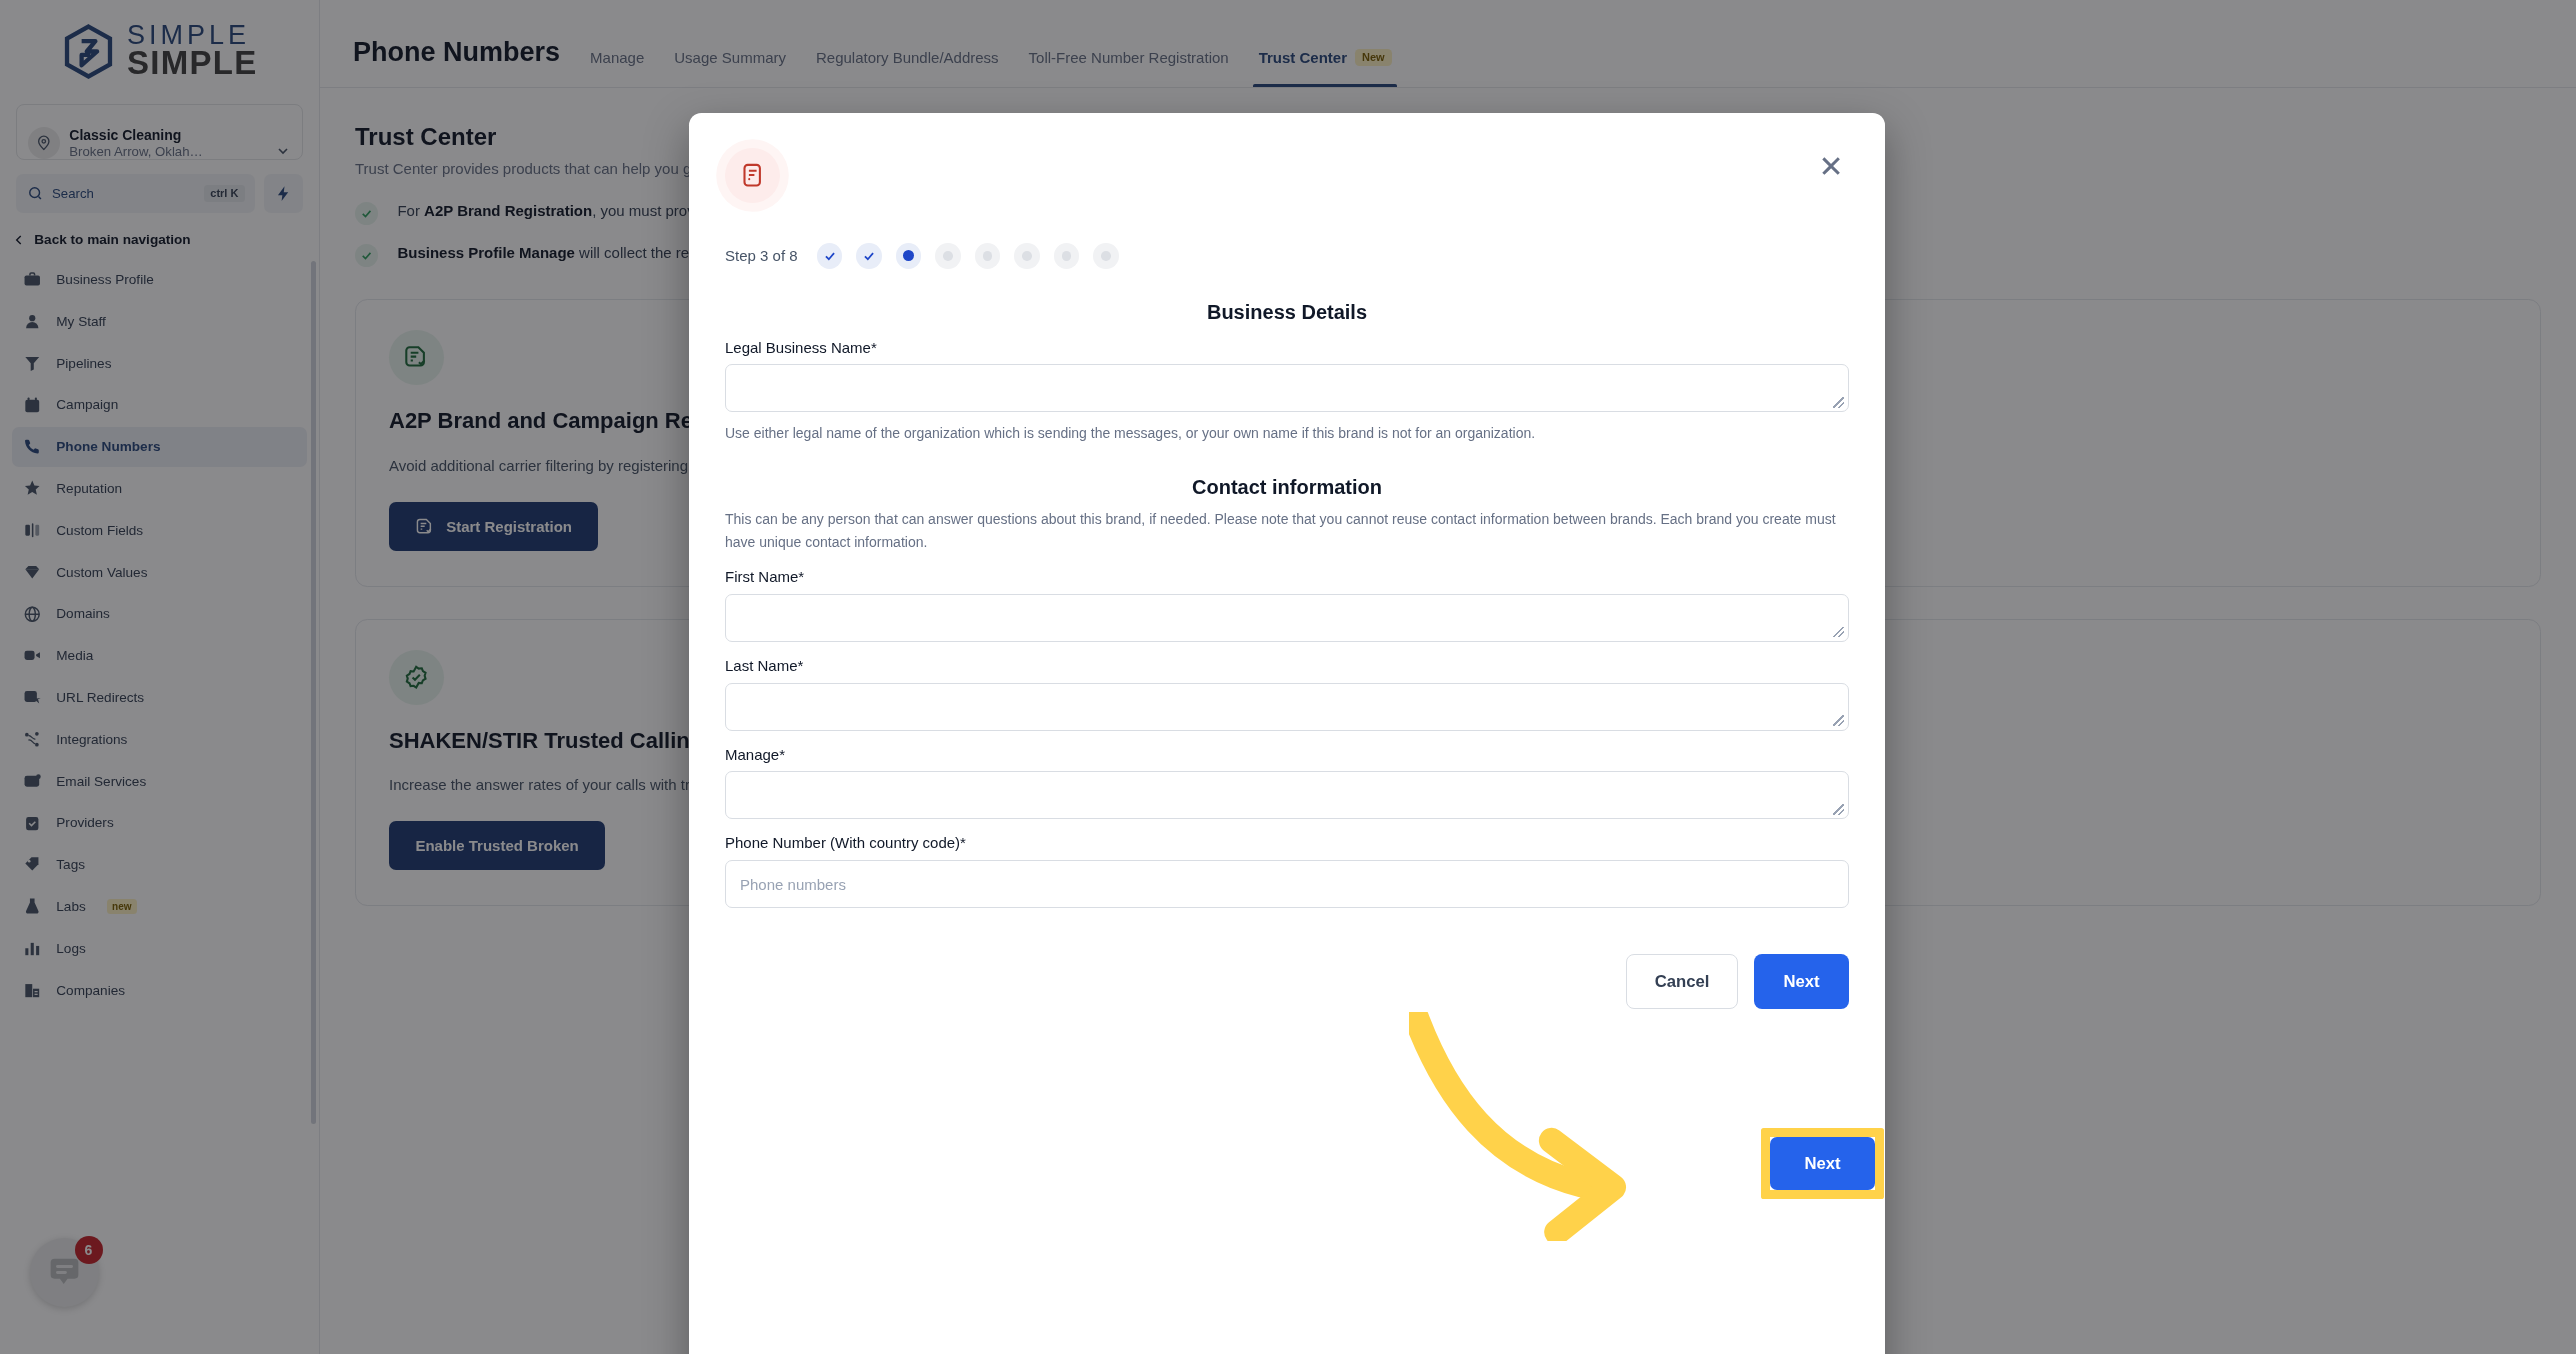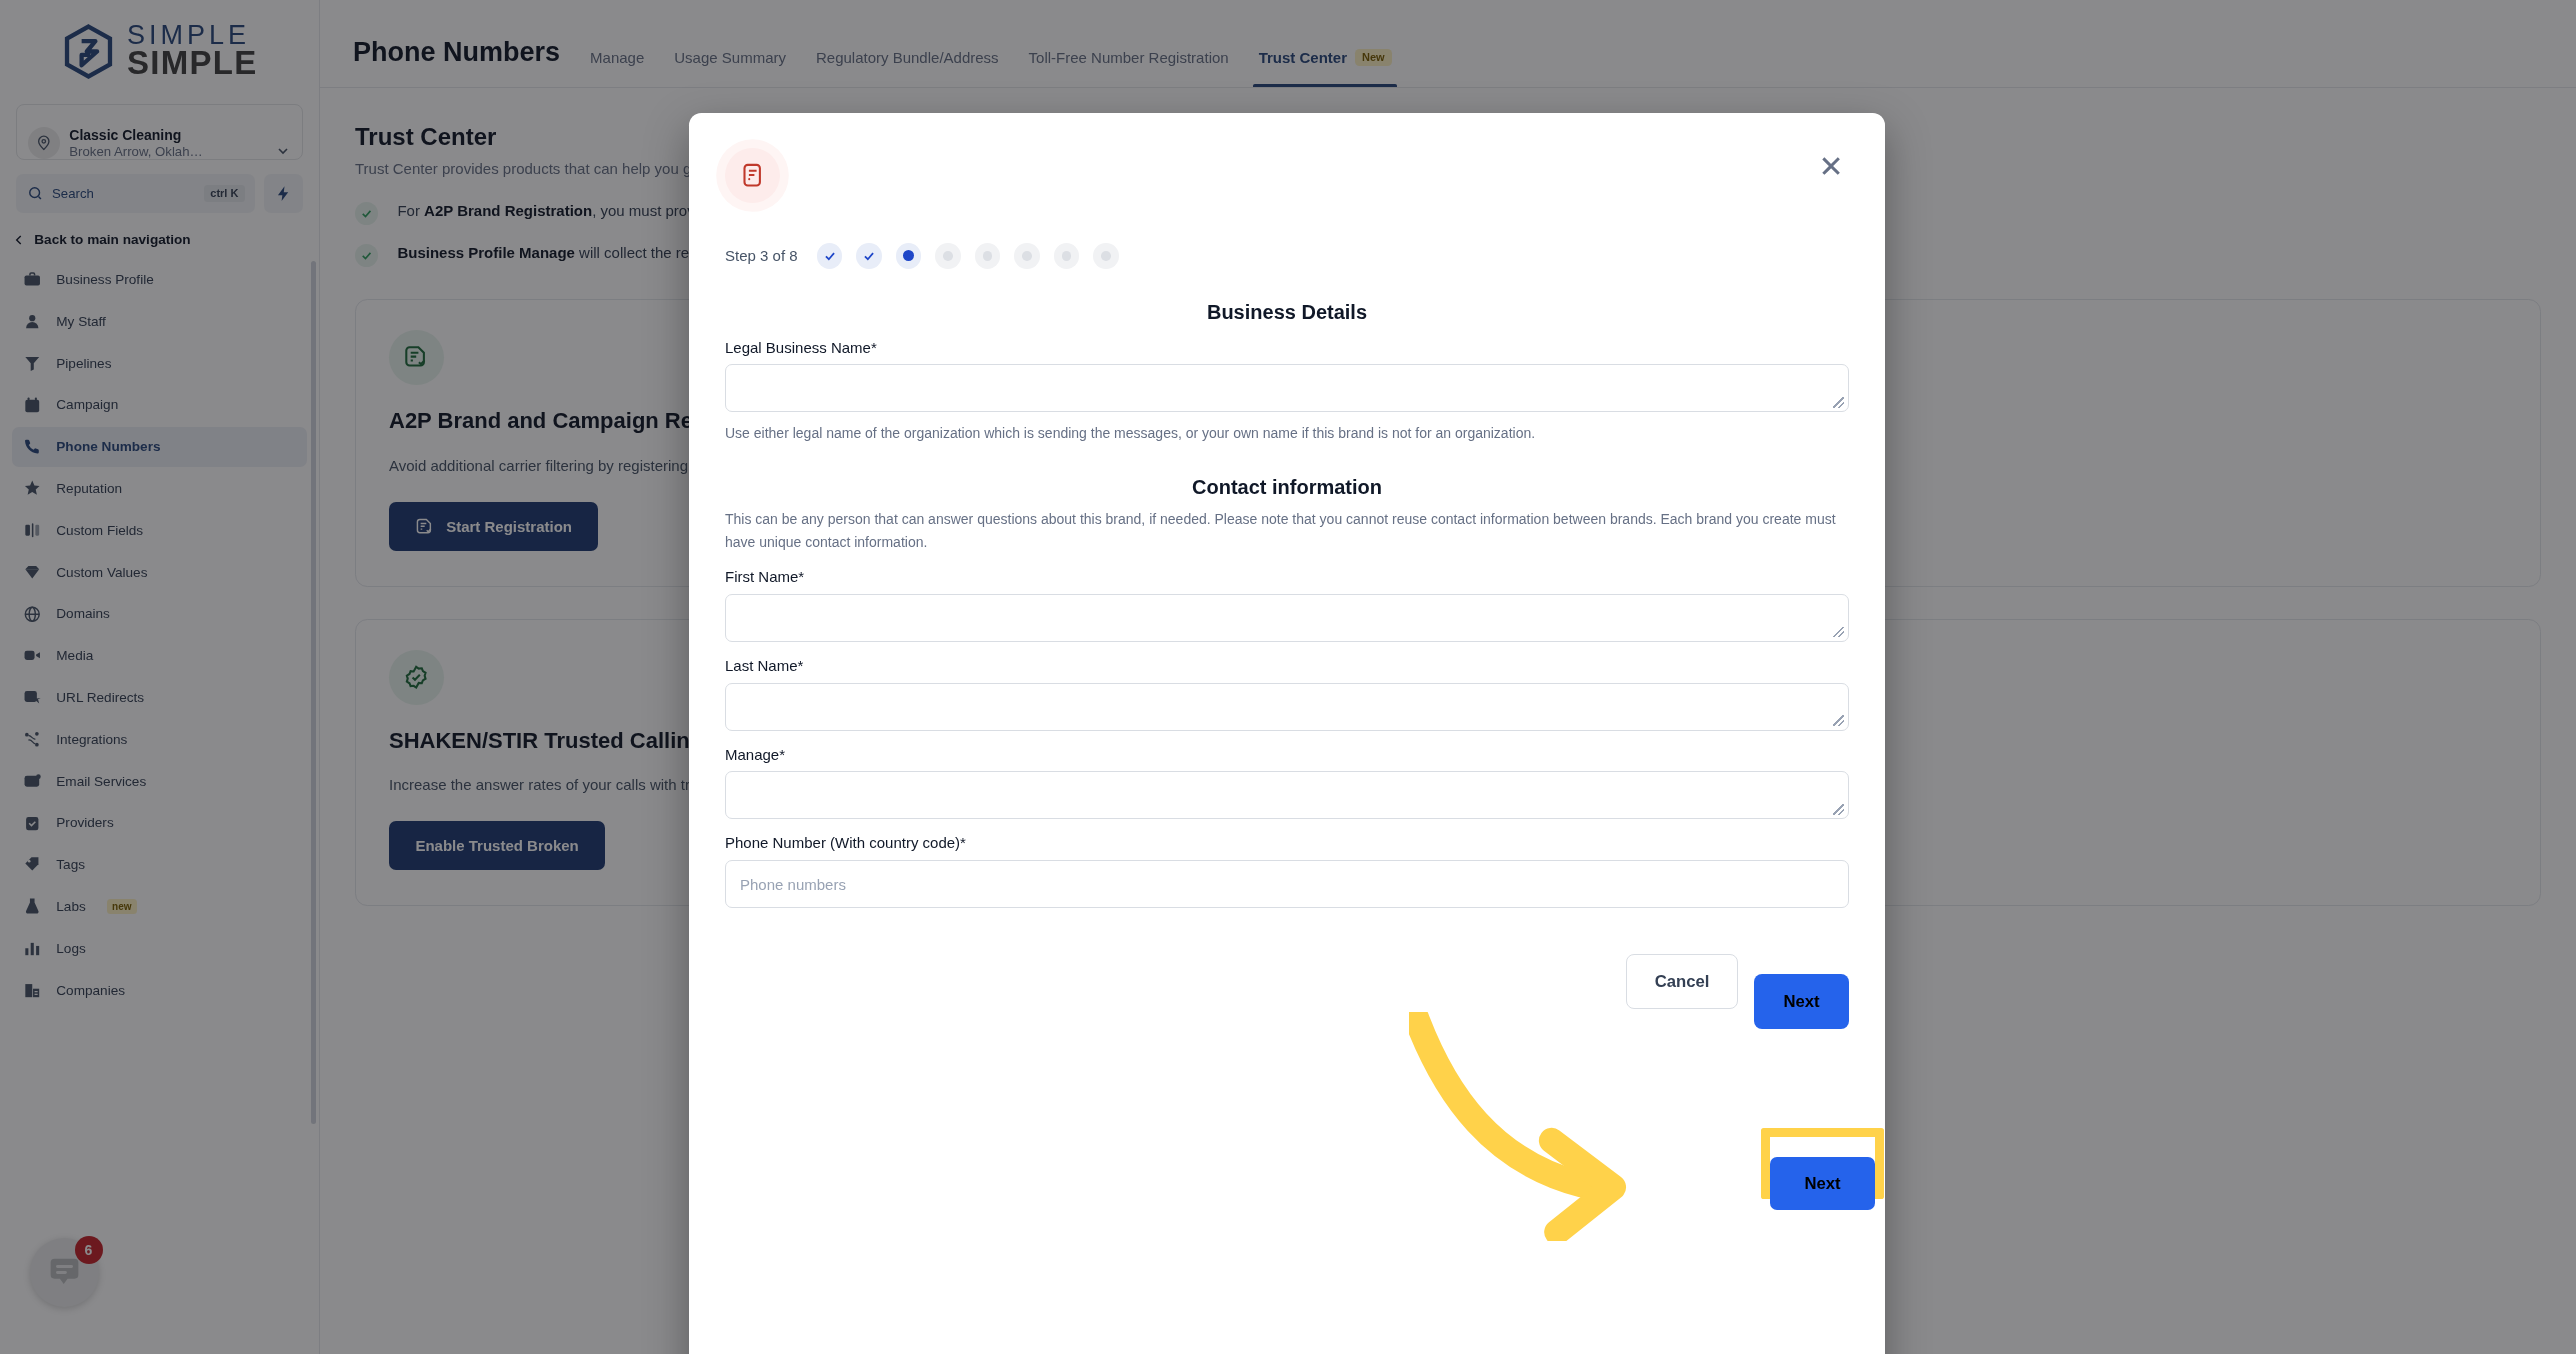--- a/index.html
+++ b/index.html
@@ -245,23 +245,23 @@
     margin-top: 46px;
   }
   .btn-ghost {
     height: 55px; min-width: 112px; border-radius: 8px;
     border: 0.9px solid #d9dde3; background: #fff;
     font-size: 16.7px; font-weight: 600; color: #344054;
     display: flex; align-items: center; justify-content: center;
   }
   .btn-primary {
     height: 55px; min-width: 95px; border-radius: 8px;
-    background: #2563eb; color: #000000;
+    background: #2563eb; color: #ffffff;
     font-size: 16.7px; font-weight: 700;
-    display: flex; align-items: center; justify-content: center; margin-top: 20px;
+    display: flex; align-items: center; justify-content: center;
   }
 
   
   #hl-next {
     position: absolute; z-index: 70;
     left: 1761px; top: 1128px; width: 123px; height: 71px;
     border: 9.7px solid #ffd24a;
     background: #fff;
     border-radius: 2.6px;
   }

